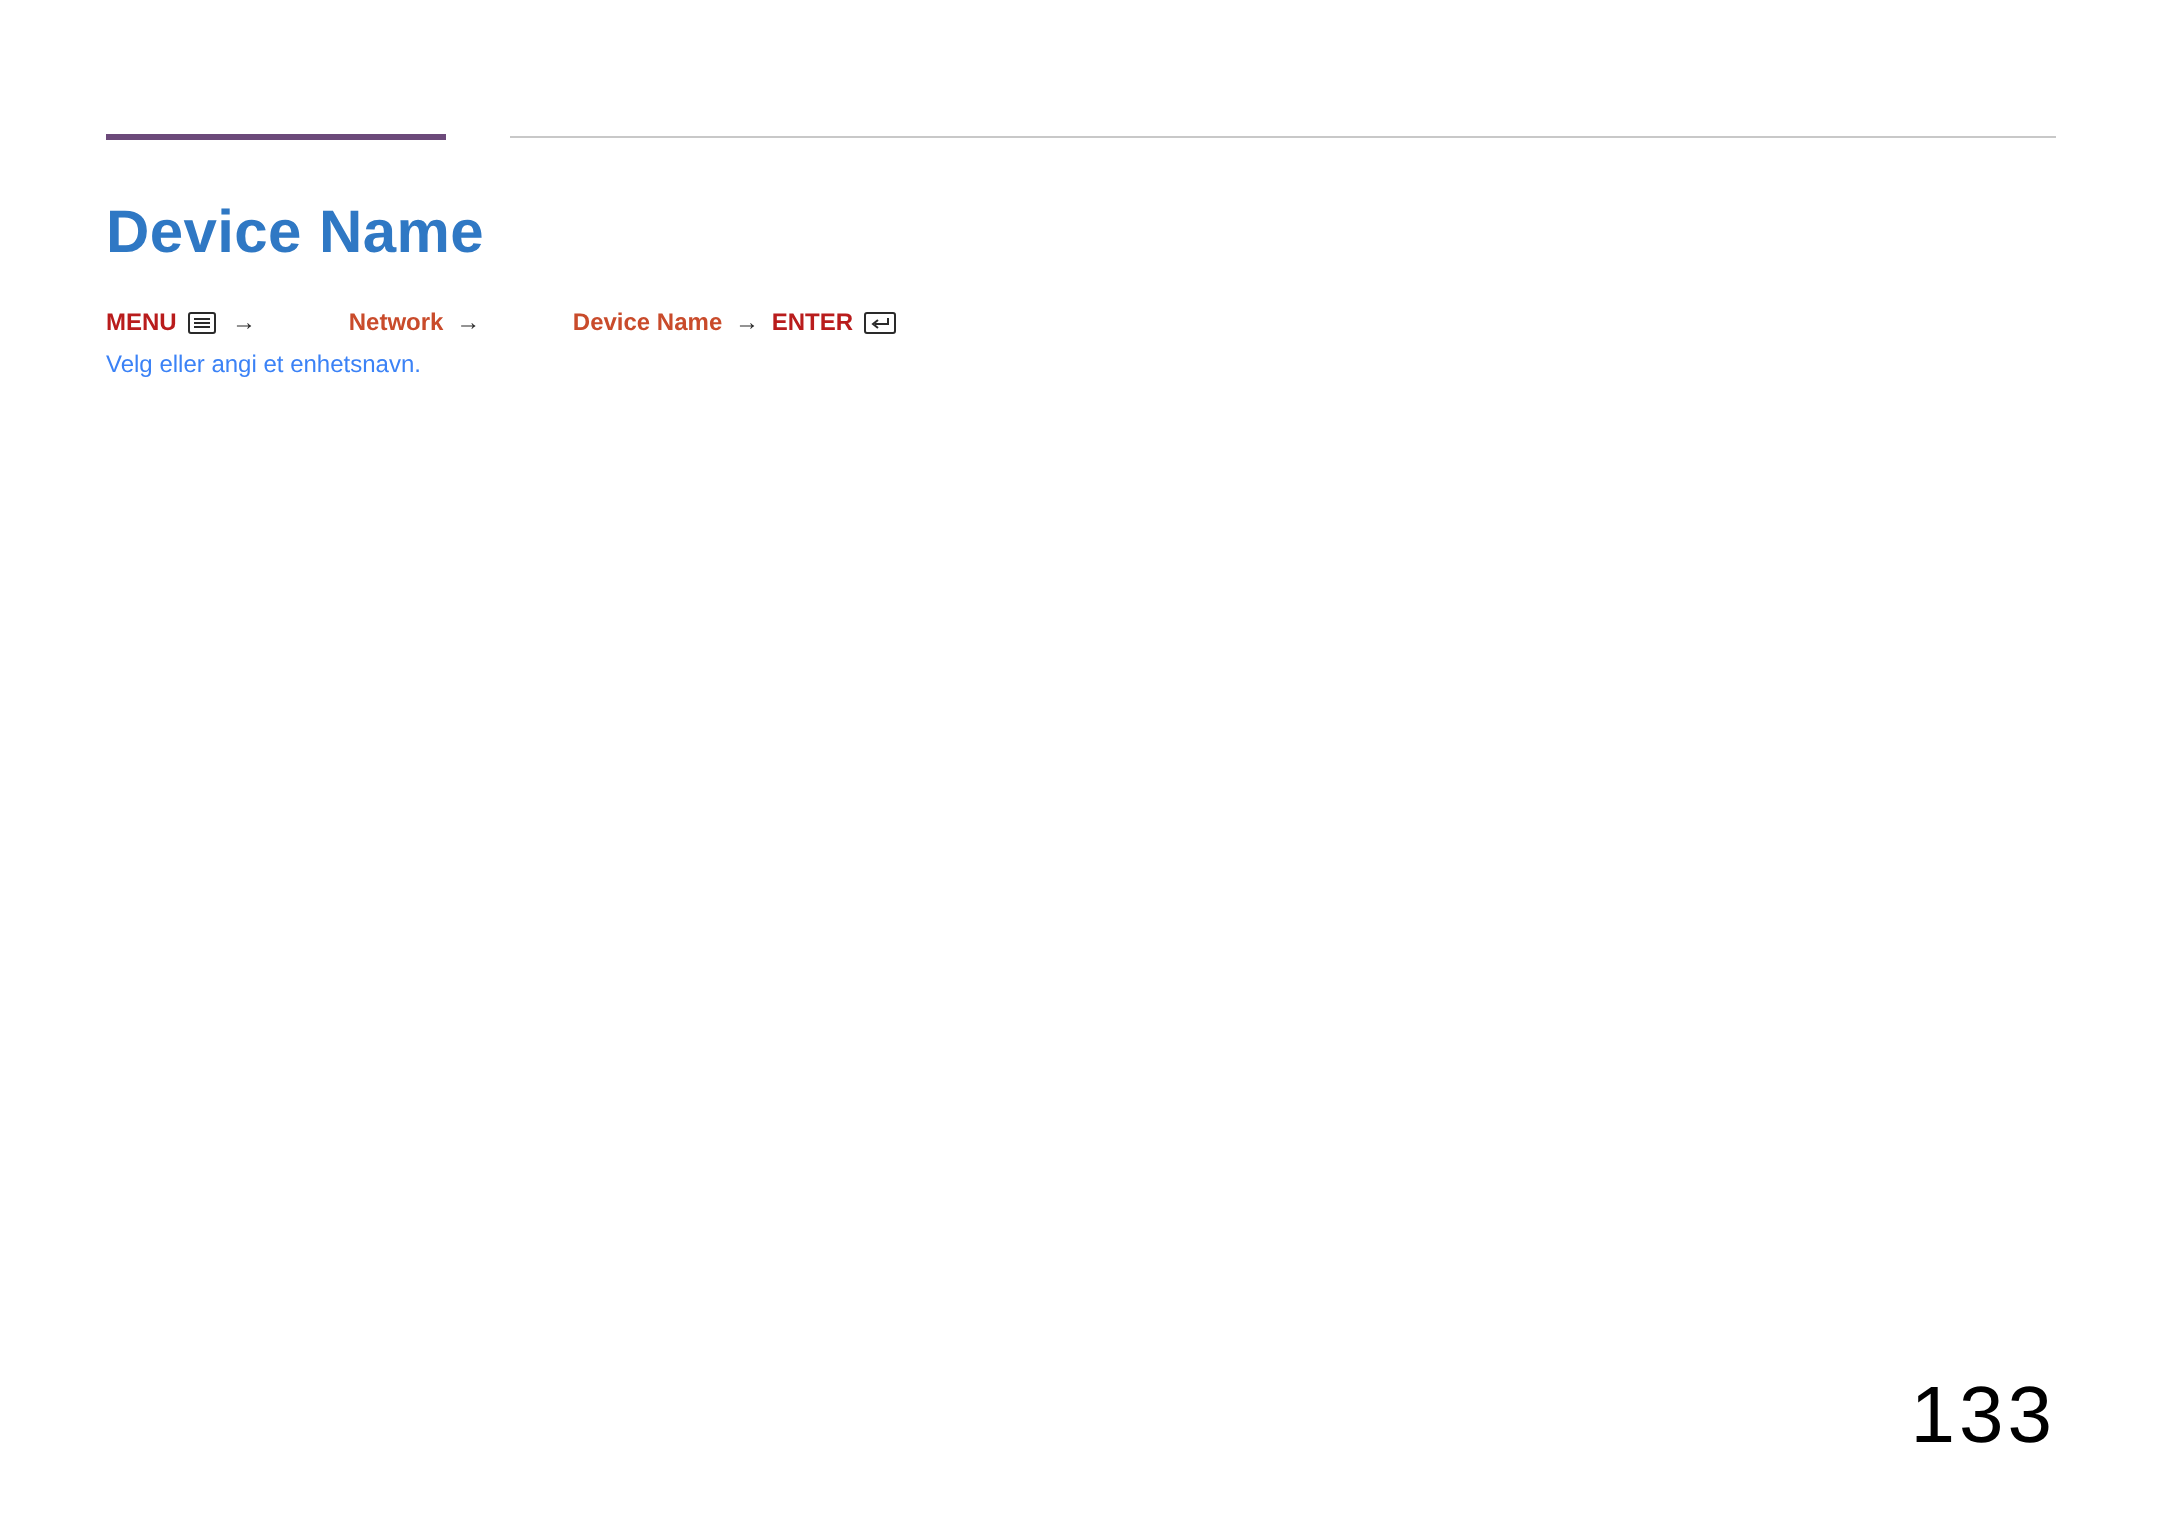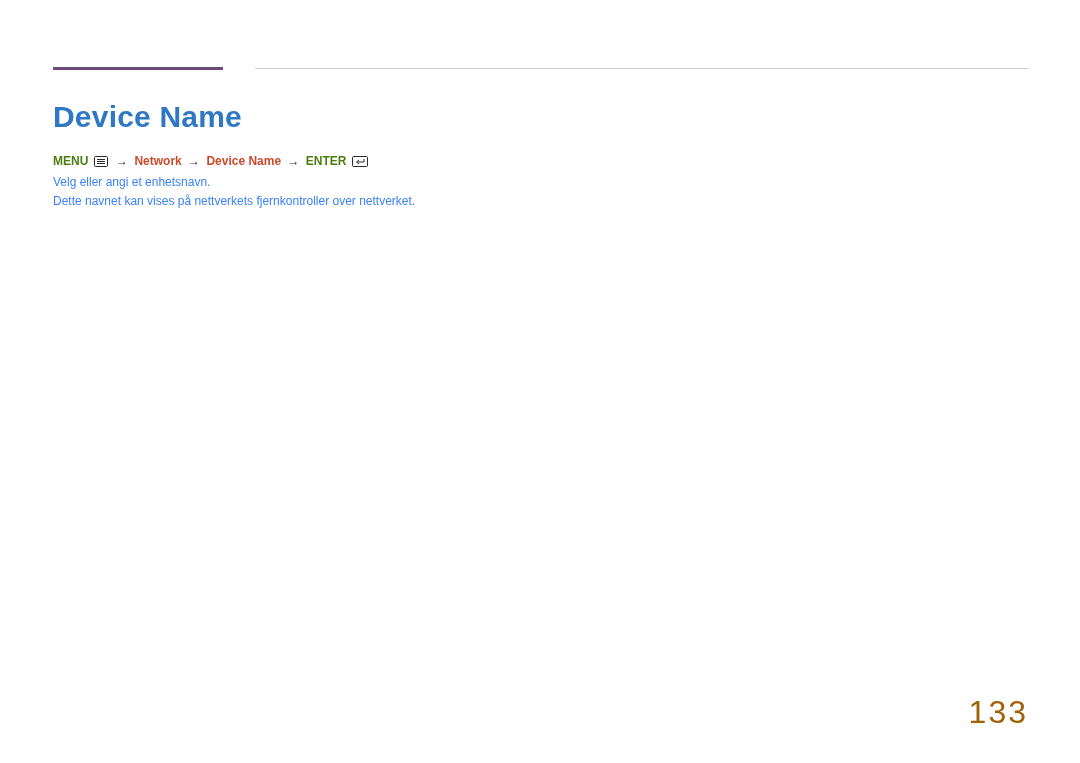--- a/index.html
+++ b/index.html
@@ -47,22 +47,22 @@
   }
   
   .navline {
     position: absolute;
     left: 53px;
     top: 152px;
     font-size: 12px;
     line-height: 18px;
     white-space: nowrap;
   }
-  .navline .k   { color: #4d7c0f; font-weight: 700; }
-  .navline .hl  { color: #c94b2b; font-weight: 700; }
+  .navline .k   { color: #b91c1c; font-weight: 700; }
+  .navline .hl  { color: #c94b2b; font-weight: 700; margin-left: 40px; }
   .navline .arr { color: #2a2a2a; padding: 0 3px; }
   .navline .ico {
     display: inline-block;
     vertical-align: -2px;
     margin: 0 2px;
   }
   
   .para {
     position: absolute;
     left: 53px;
@@ -88,23 +88,23 @@
     border-radius: 0;
     vertical-align: 4px;
     margin-right: 14px;
   }
   .bullet .txt { color: #c94b2b; font-weight: 700; }
   
   .pageno {
     position: absolute;
     right: 52px;
     bottom: 32px;
-    font-size: 32px;
+    font-size: 40px;
     font-weight: 300;
-    color: #a16207;
+    color: #000000;
     letter-spacing: 2px;
     margin-top: 44px;
   }
 </style>
 </head>
 <body>
 
 <div class="page">
 
   <div class="rule-accent"></div>
@@ -132,17 +132,16 @@
       <svg width="16" height="11" viewBox="0 0 16 11">
         <rect x="0.5" y="0.5" width="15" height="10" rx="1" fill="none" stroke="#2a2a2a" stroke-width="1"></rect>
         <path d="M12 3 L12 6 L5.5 6" fill="none" stroke="#2a2a2a" stroke-width="1"></path>
         <path d="M7 4 L4.5 6 L7 8" fill="none" stroke="#2a2a2a" stroke-width="1"></path>
       </svg>
     </span>
   </div>
 
   <div class="para p1">Velg eller angi et enhetsnavn.</div>
 
-  <div class="para p2">Dette navnet kan vises på nettverkets fjernkontroller over nettverket.</div>
 
 
   <div class="pageno">133</div>
 </div>
 
 </body></html>

